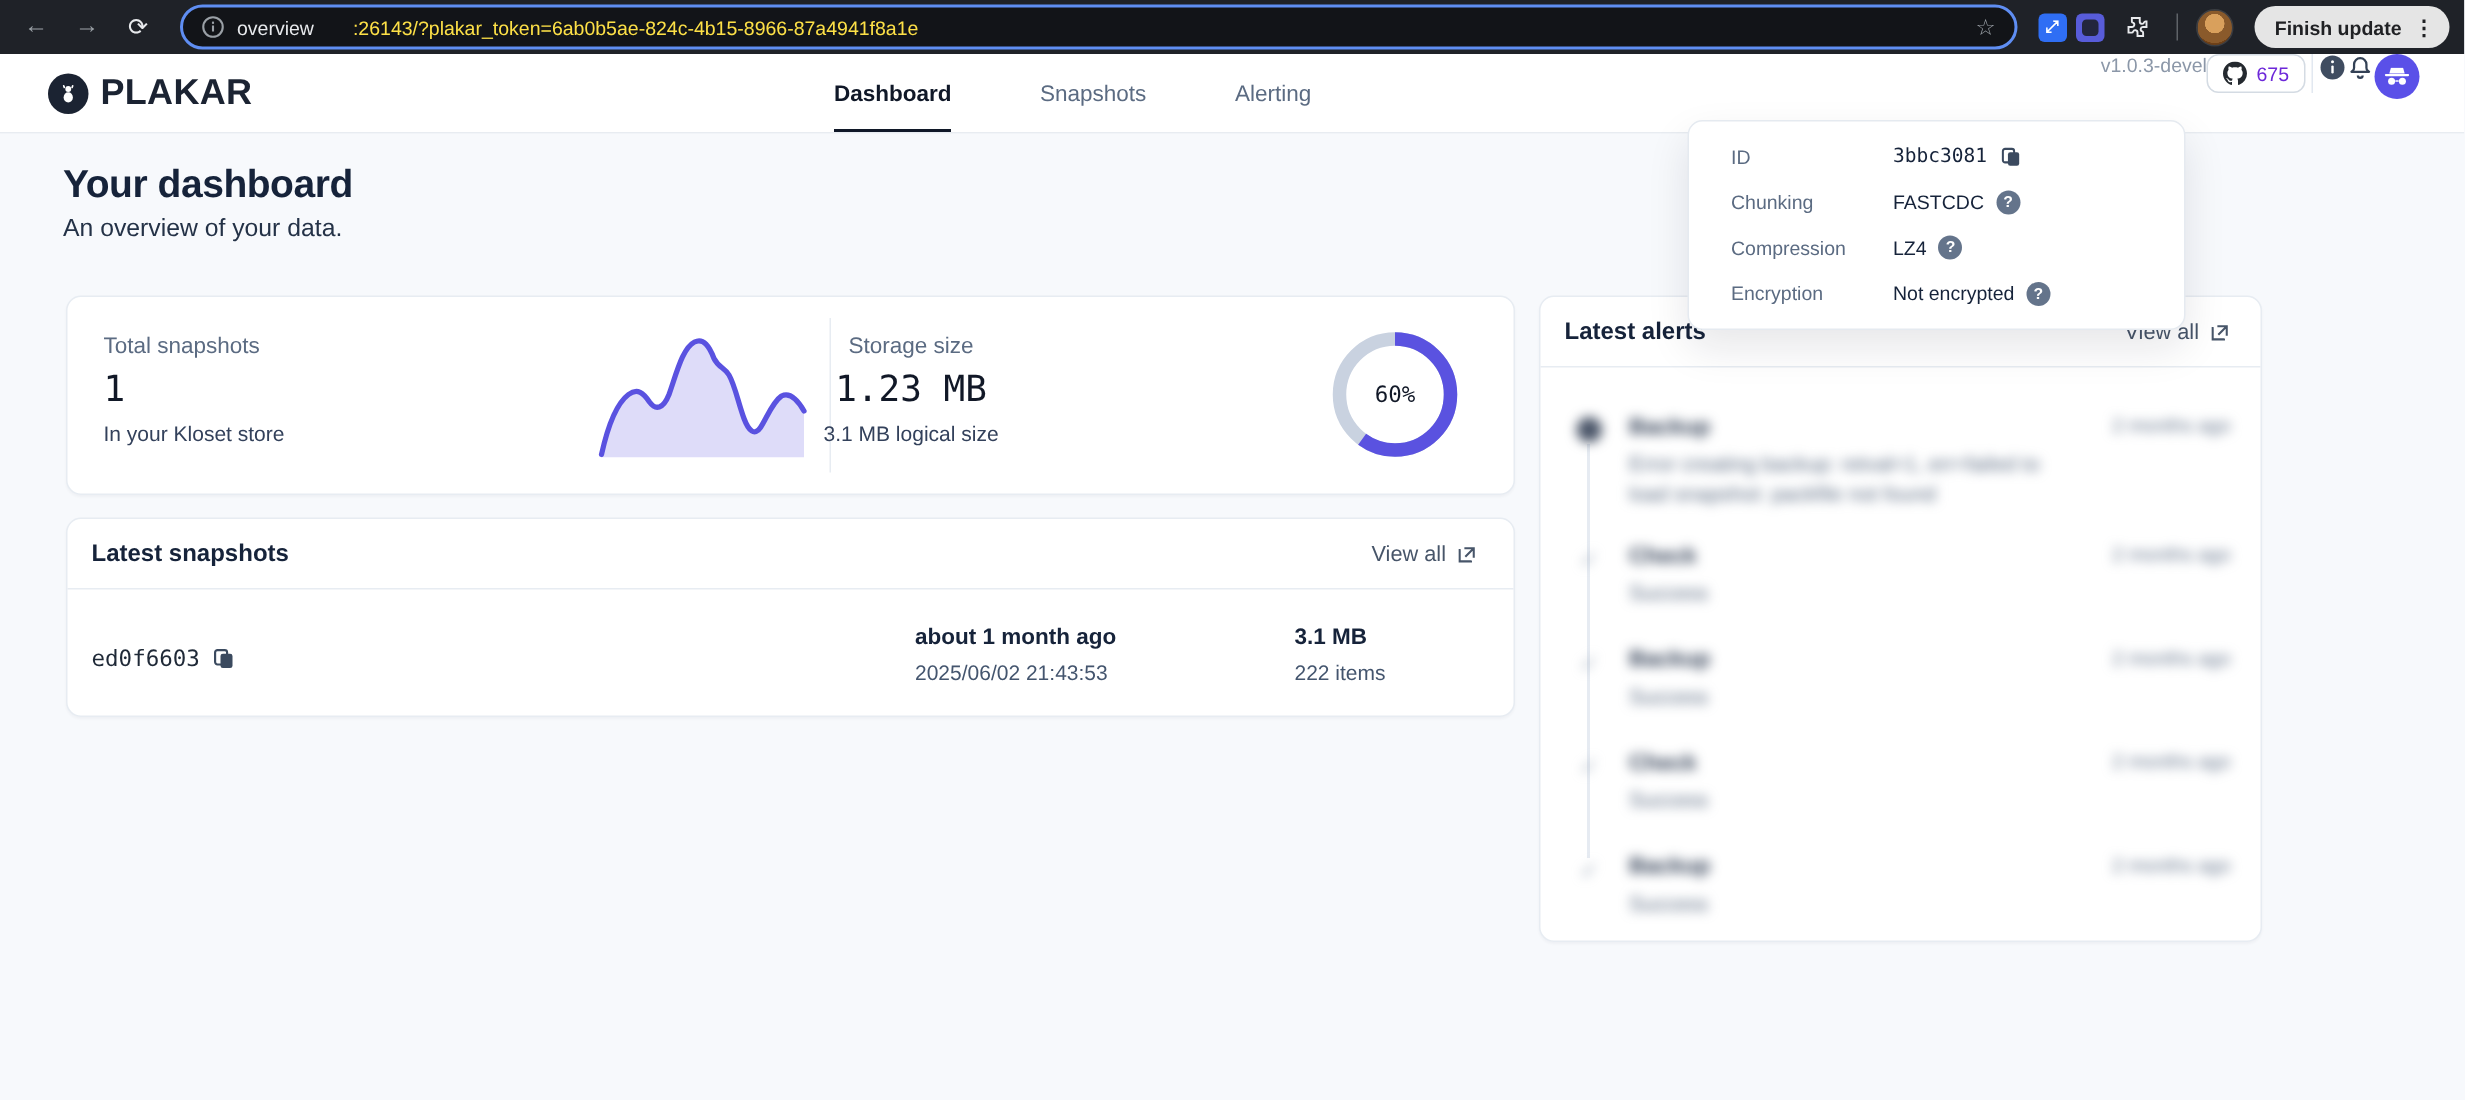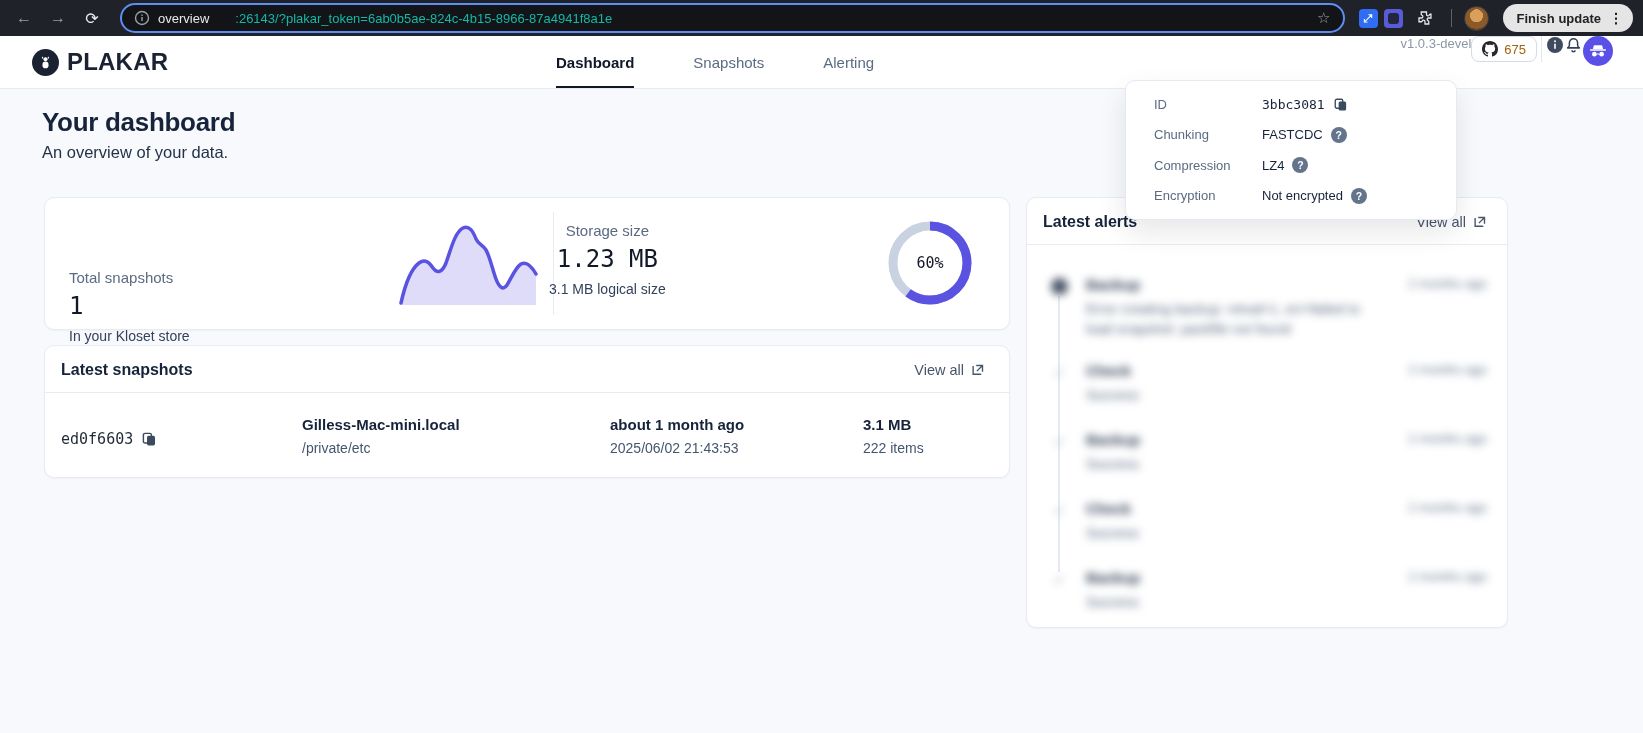--- a/index.html
+++ b/index.html
@@ -19,21 +19,21 @@
     border-radius:50%; color:#9aa0a6; font-size:16px; flex:0 0 auto; }
   .nav-btn.bright { color:#e8eaed; }
   .urlbar {
     flex:1 1 auto; height:30px; margin:0 8px; border-radius:15px;
     background:#121418; border:2px solid #5f8ef3;
     display:flex; align-items:center; padding:0 12px; gap:8px; min-width:0;
   }
   .urlbar .info-glyph { width:16px; height:16px; flex:0 0 auto; }
   .url-text { font-size:13px; white-space:nowrap; overflow:hidden; flex:1 1 auto; }
   .url-host { color:#e8eaed; }
-  .url-rest { color:#14b8a6;padding-left:26px; }
+  .url-rest { color:#fde047;padding-left:26px; }
   .star { color:#9aa0a6; font-size:15px; flex:0 0 auto; }
   .ext-icon { width:19px; height:19px; border-radius:4px; display:flex; align-items:center; justify-content:center; flex:0 0 auto; }
   .ext-blue { background:#2f6ef4; color:#fff; font-size:11px; font-weight:bold; }
   .ext-purple { background:#585cd9; }
   .ext-purple .blob { width:11px; height:11px; border-radius:3px; background:#23263d; }
   .chrome-sep { width:1px; height:18px; background:#5f6368; margin:0 6px; flex:0 0 auto; }
   .chrome-avatar { width:25px; height:25px; border-radius:50%; flex:0 0 auto;
     background:radial-gradient(circle at 50% 38%, #d9a05c 0 35%, #8a5a2b 36% 70%, #6e4017 71%); border:1px solid #3a3d42;}
   .update-pill {
     height:28px; border-radius:14px; background:#e5e5e5; color:#202124;
@@ -50,38 +50,38 @@
   .brand { position:absolute; left:32px; top:0; height:100%; display:flex; align-items:center; gap:8px; }
   .brand-mark { width:27px; height:27px; border-radius:50%; background:#1b2332; display:flex; align-items:center; justify-content:center; }
   .brand-name { font-size:24px; font-weight:800; color:#1b2332; letter-spacing:.2px; }
   .tabs { position:absolute; left:556px; top:0; height:100%; display:flex; gap:59px; }
   .tab { display:flex; align-items:center; font-size:15px; color:#5b6b82; cursor:pointer; padding-top:1px; }
   .tab.active { color:#101828; font-weight:600; border-bottom:2.5px solid #101828; padding-top:3.5px; }
   .header-right { position:absolute; right:30px; top:0; height:100%; display:flex; align-items:flex-start; }
   .version { font-size:13px; color:#8b97a8; }
   .gh-badge { display:flex; align-items:center; gap:6px; border:1px solid #d4dbe3; border-radius:8px;
     padding:4px 10px; background:#fff; }
-  .gh-badge span { font-size:13px; color:#a16207; }
+  .gh-badge span { font-size:13px; color:#6d28d9; }
   .hdr-sep { width:1px; height:26px; background:#e2e8f0; margin:0 4px; }
   .icon-btn { display:flex; align-items:center; justify-content:center; }
   .app-avatar { width:30px; height:30px; border-radius:50%; background:#5a50e8; display:flex; align-items:center; justify-content:center; }
 
   
   .page-title { position:absolute; left:42px; top:107px; font-size:26px; font-weight:600; color:#16233a; letter-spacing:-.3px; }
   .page-subtitle { position:absolute; left:42px; top:143px; font-size:16.5px; color:#243247; }
 
   .card { position:absolute; background:#fff; border:1px solid #e7ecf2; border-radius:10px;
     box-shadow:0 1px 2px rgba(16,24,40,.04); }
 
   
   .stats-card { left:44px; top:197px; width:966px; height:133px; }
   .stat-label { font-size:15px; color:#5b6b82; }
   .stat-value { font-size:24px; color:#111827; margin-top:6px; }
   .stat-caption { font-size:14px; color:#33415b; margin-top:8px; }
-  .stat-left { position:absolute; left:24px; top:24px;margin-top:47px; }
+  .stat-left { position:absolute; left:24px; top:24px; }
   .stat-right { position:absolute; left:504px; top:24px;text-align:center; }
   .stats-divider { position:absolute; left:508px; top:14px; bottom:14px; width:1px; background:#e7ecf2; }
   .sparkline { position:absolute; left:352px; top:23px; }
   .donut-wrap { position:absolute; left:840px; top:20px; width:90px; height:90px; }
   .donut-label { position:absolute; inset:0; display:flex; align-items:center; justify-content:center;
     font-size:15px; color:#111827; }
 
   
   .snaps-card { left:44px; top:345px; width:966px; height:133px; }
   .card-head { display:flex; align-items:center; justify-content:space-between;
@@ -248,24 +248,20 @@
       </div>
     </div>
     <div class="snap-row">
       <div class="snap-col snap-id-wrap">
         <span class="snap-id mono">ed0f6603</span>
         <svg class="copy-btn" width="16" height="16" viewBox="0 0 20 20">
           <rect x="3" y="3" width="10" height="12" rx="2" fill="none" stroke="#3b4a5f" stroke-width="1.8"></rect>
           <rect x="7.5" y="6" width="10" height="12" rx="2" fill="#3b4a5f"></rect>
         </svg>
       </div>
-      <div class="snap-col" style="left:257px">
-        <div class="col-main">Gilless-Mac-mini.local</div>
-        <div class="col-sub">/private/etc</div>
-      </div>
       <div class="snap-col" style="left:565px">
         <div class="col-main">about 1 month ago</div>
         <div class="col-sub">2025/06/02 21:43:53</div>
       </div>
       <div class="snap-col" style="left:818px">
         <div class="col-main">3.1 MB</div>
         <div class="col-sub">222 items</div>
       </div>
     </div>
   </div>

